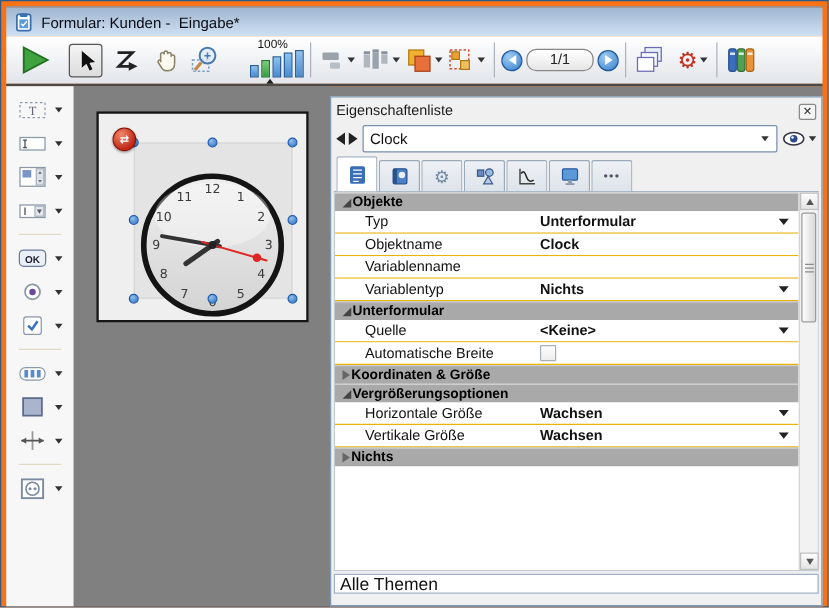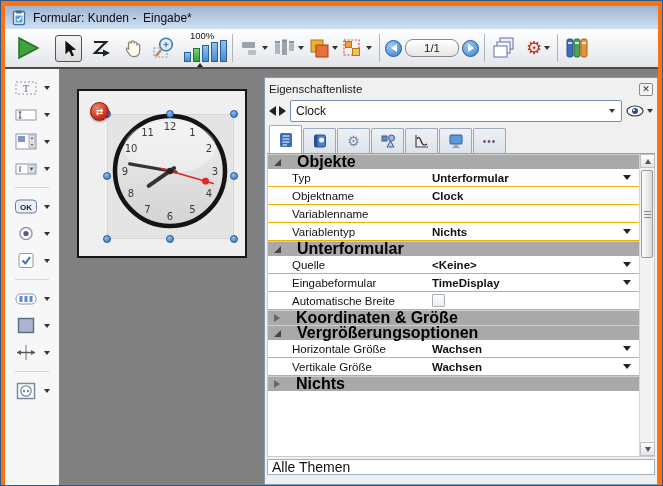--- a/index.html
+++ b/index.html
@@ -13,21 +13,21 @@
 
   
   .toolbar{height:40px;background:linear-gradient(#ffffff,#e2e5ea);border-bottom:2px solid #4a4a4a;
     display:flex;align-items:center;padding:0 4px;}
   .tbtn{display:flex;align-items:center;justify-content:center;height:32px;padding:0 2px;}
   .tsep{width:1px;height:28px;background:#aeb4bc;margin:0 5px;}
   .caret{width:0;height:0;border-left:3.5px solid transparent;border-right:3.5px solid transparent;
     border-top:4px solid #333;margin-left:2px;}
   .pointerbox{width:27px;height:27px;border:1px solid #555;border-radius:3px;
     background:linear-gradient(#f4f4f4,#dcdcdc);display:flex;align-items:center;justify-content:center;}
-  .zoomctl{display:flex;flex-direction:column;align-items:flex-start;justify-content:flex-end;height:36px;margin-left:4px;}
+  .zoomctl{display:flex;flex-direction:column;align-items:flex-start;justify-content:flex-end;height:36px;margin-left:20px;}
   .zoomlabel{font-size:9.5px;line-height:9px;color:#111;margin-left:6px;}
   .zbars{display:flex;align-items:flex-end;gap:2px;position:relative;padding-bottom:4px;}
   .zbar{width:7px;border:1px solid #2a6098;background:linear-gradient(#8ec2f0,#4a8cd0);}
   .zbar.green{border-color:#1e7a2a;background:linear-gradient(#7ad07a,#2f9f3f);}
   .zcaret{position:absolute;bottom:-1px;left:13px;width:0;height:0;border-left:3px solid transparent;
     border-right:3px solid transparent;border-bottom:4px solid #222;}
   .pagebox{width:54px;height:18px;border:1px solid #888;border-radius:8px;background:linear-gradient(#ffffff,#e6e6e6);
     font-size:11.5px;display:flex;align-items:center;justify-content:center;color:#222;margin:0 3px;}
   .navbtn{width:17px;height:17px;border-radius:50%;border:1px solid #1d5a9e;
     background:radial-gradient(circle at 35% 30%,#9ecbf2,#3a7fd0);display:flex;align-items:center;justify-content:center;}
@@ -41,21 +41,21 @@
   
   .toolbox{width:54px;background:#f7f7f7;display:flex;flex-direction:column;align-items:center;
     padding-top:10px;gap:10px;flex-shrink:0;}
   .trow{display:flex;align-items:center;gap:4px;height:17px;}
   .toolsep{width:34px;height:1px;background:#e3d9c3;}
 
   
   .canvas{flex:1;position:relative;background:#808080;}
   .form{position:absolute;left:18px;top:20px;width:170px;height:169px;background:#efefef;border:2px solid #151515;}
   .wrect{position:absolute;left:28px;top:23px;width:127px;height:125px;background:#e4e4e4;border:1px solid #d6d6d6;}
-  .clockwrap{position:absolute;left:29px;top:18px;width:124px;height:124px;}
+  .clockwrap{position:absolute;left:29px;top:43px;width:124px;height:124px;}
   .handle{position:absolute;width:8px;height:8px;border-radius:50%;border:1px solid #1d5aa8;
     background:radial-gradient(circle at 35% 30%,#8fc0ee,#2f6fc4);}
   .badge{position:absolute;left:11px;top:11px;width:19px;height:19px;border-radius:50%;
     background:radial-gradient(circle at 35% 28%,#f08868,#c02818 70%);border:1px solid #8a1408;
     display:flex;align-items:center;justify-content:center;color:#fff;font-size:9px;font-weight:bold;
     box-shadow:0 1px 2px rgba(0,0,0,.4);}
 
   
   .panel{width:394px;margin-top:8px;background:#f0f0f0;border:1px solid #7f9ab5;display:flex;
     flex-direction:column;padding:2px 2px 0 2px;flex-shrink:0;}
@@ -73,21 +73,21 @@
   .eyewrap{display:flex;align-items:center;gap:1px;}
   .tabs{display:flex;align-items:flex-end;border-bottom:1px solid #8fa3b8;padding-left:2px;margin-top:2px;height:28px;}
   .tab{width:33px;height:25px;border:1px solid #9aaabb;border-bottom:none;border-radius:2px 2px 0 0;
     background:linear-gradient(#eef1f5,#dde3ea);display:flex;align-items:center;justify-content:center;margin-right:1px;}
   .tab.active{height:28px;background:#fff;}
   .dots{font-size:10px;color:#556;letter-spacing:1px;}
 
   .gridwrap{height:303px;display:flex;background:#fff;border:1px solid #c4ccd6;border-top:none;}
   .rows{flex:1;overflow:hidden;}
   .ghead{height:15px;background:#a9a9a9;border-top:1px solid #cfcfcf;display:flex;align-items:center;padding-left:6px;}
-  .ghead .gtitle{font-size:16px;font-weight:bold;color:#000;margin-left:16px;}
+  .ghead .gtitle{font-size:11px;font-weight:bold;color:#000;margin-left:1px;}
   .tri-exp{width:0;height:0;border-bottom:7px solid #444;border-left:7px solid transparent;}
   .tri-col{width:0;height:0;border-top:4px solid transparent;border-bottom:4px solid transparent;border-left:6px solid #666;}
   .grow{height:18px;display:flex;border-bottom:1px solid #eab308;background:#fff;}
   .glabel{width:158px;font-size:11.5px;color:#111;padding-left:24px;display:flex;align-items:center;}
   .gvalue{flex:1;font-size:11.5px;font-weight:bold;color:#111;display:flex;align-items:center;padding-left:6px;position:relative;}
   .gvalue .dda{position:absolute;right:8px;width:0;height:0;border-left:4px solid transparent;
     border-right:4px solid transparent;border-top:5px solid #222;}
   .cb{width:13px;height:13px;border:1px solid #a8b0b8;background:linear-gradient(#fdfdfd,#ececec);border-radius:1px;}
 
   .vscroll{width:15px;background:#f2f2f2;border-left:1px solid #d5d5d5;position:relative;}
@@ -478,27 +478,20 @@
             <span class="gtitle">Unterformular</span>
           </div>
           <div class="grow">
             <div class="glabel">Quelle</div>
             <div class="gvalue">
               <span>&lt;Keine&gt;</span>
                 <span class="dda"></span>
             </div>
           </div>
           <div class="grow">
-            <div class="glabel">Eingabeformular</div>
-            <div class="gvalue">
-              <span>TimeDisplay</span>
-                <span class="dda"></span>
-            </div>
-          </div>
-          <div class="grow">
             <div class="glabel">Automatische Breite</div>
             <div class="gvalue">
               <span class="cb"></span>
             </div>
           </div>
 
           <div class="ghead">
             <span class="tri-col"></span>
             <span class="gtitle">Koordinaten &amp; Größe</span>
           </div>

